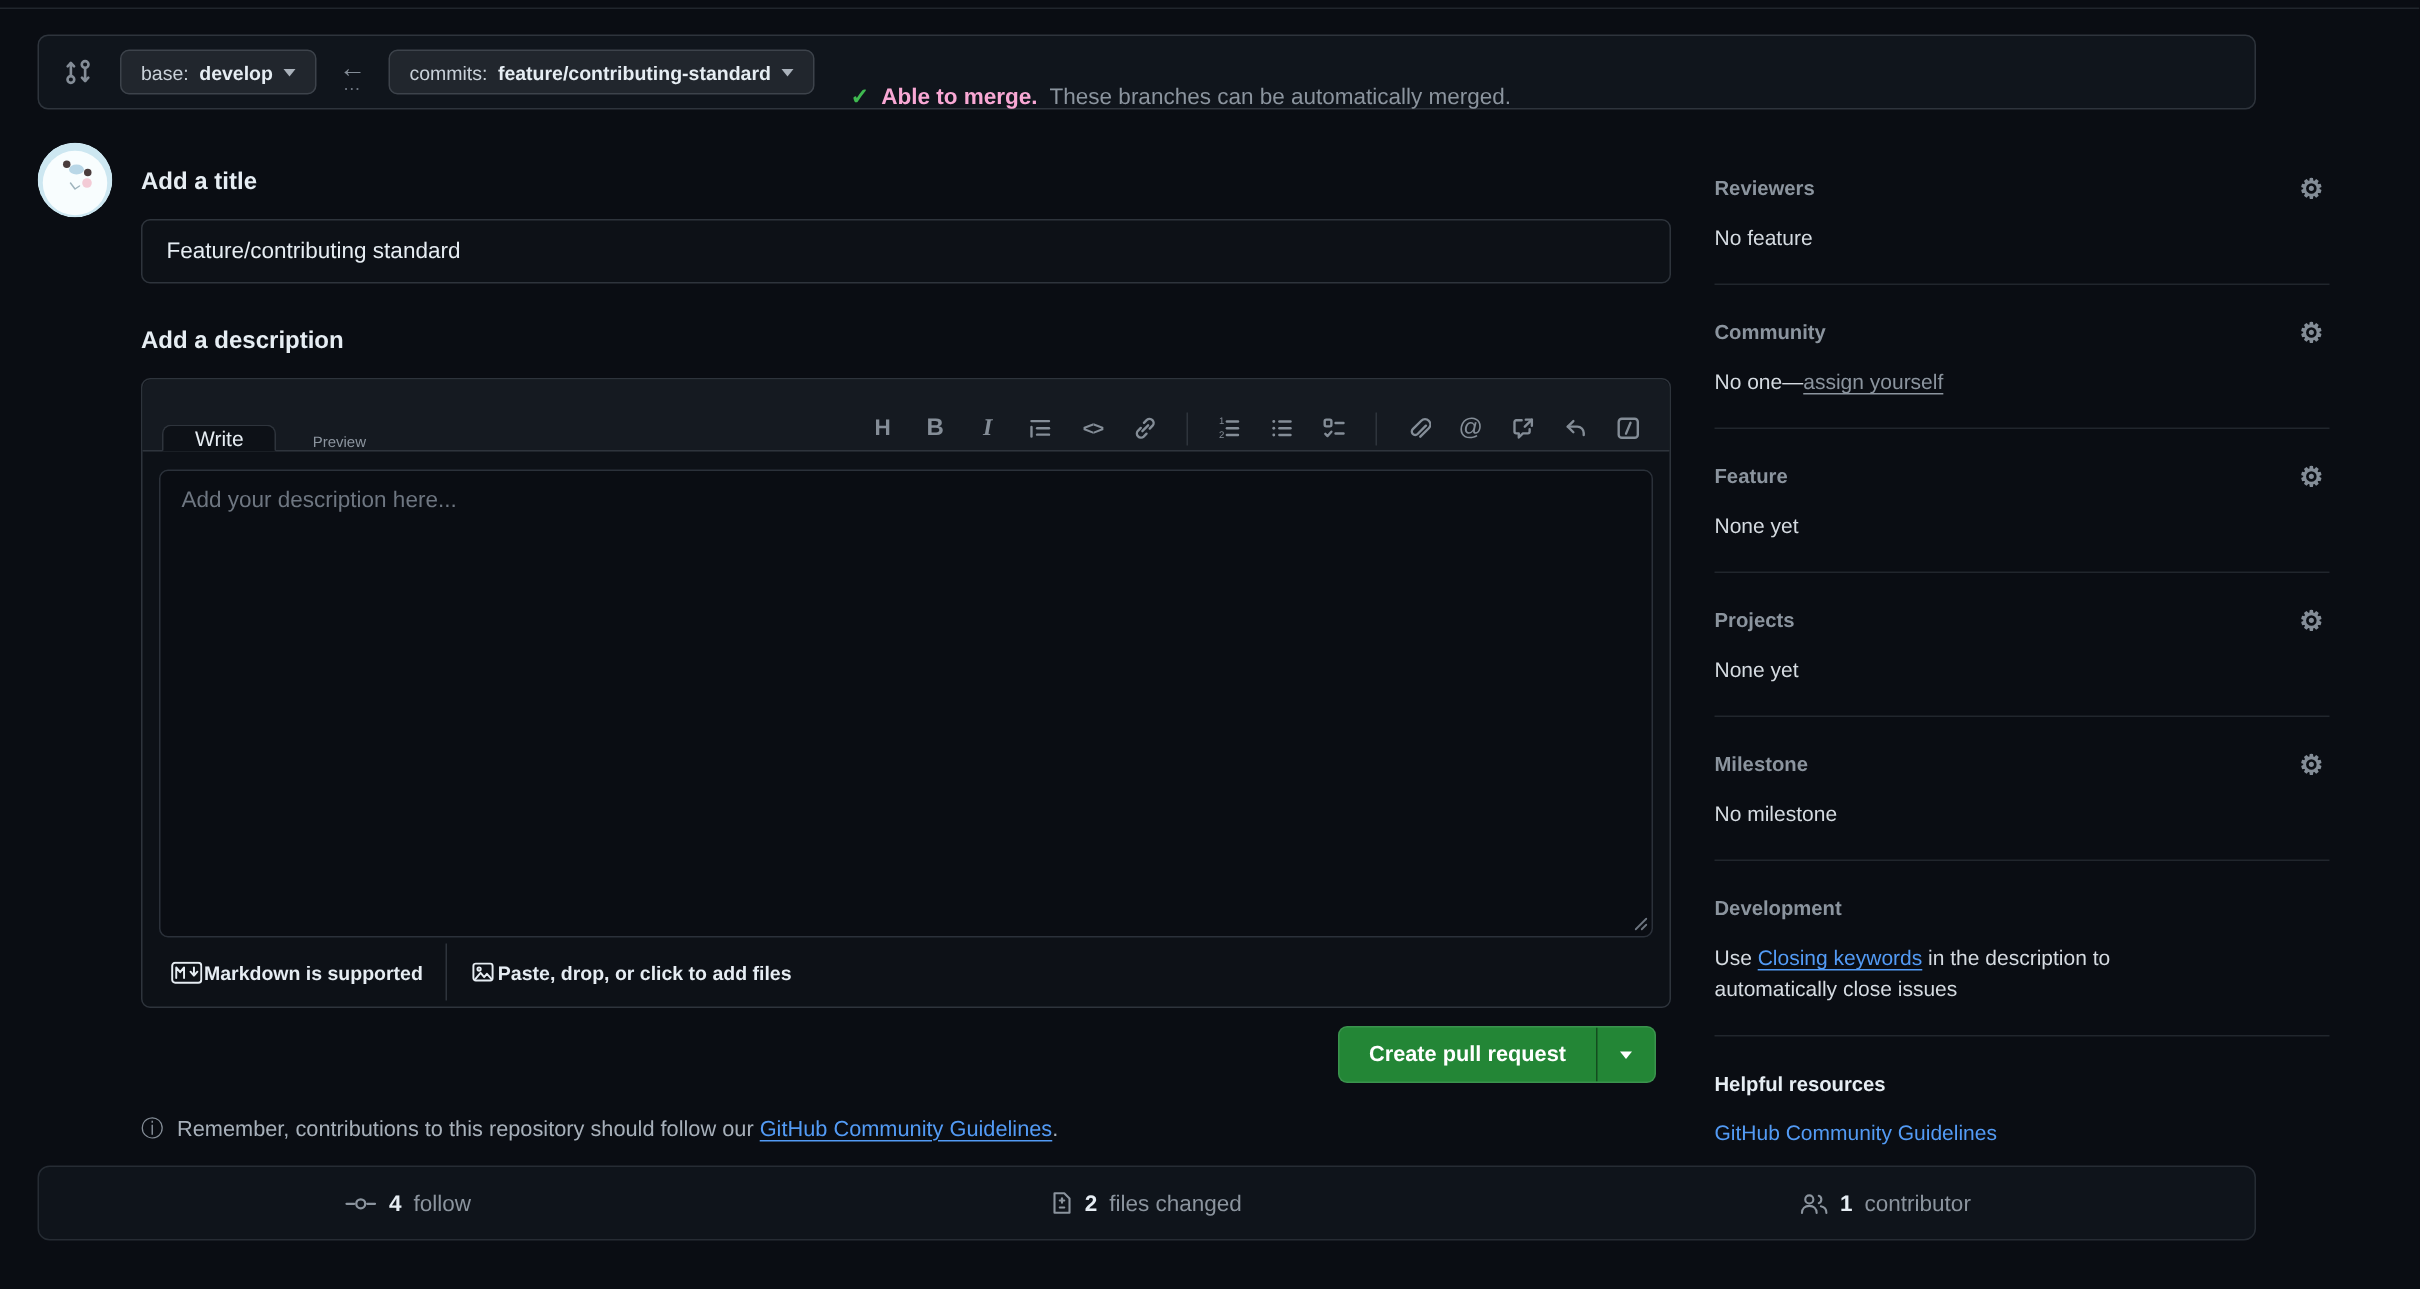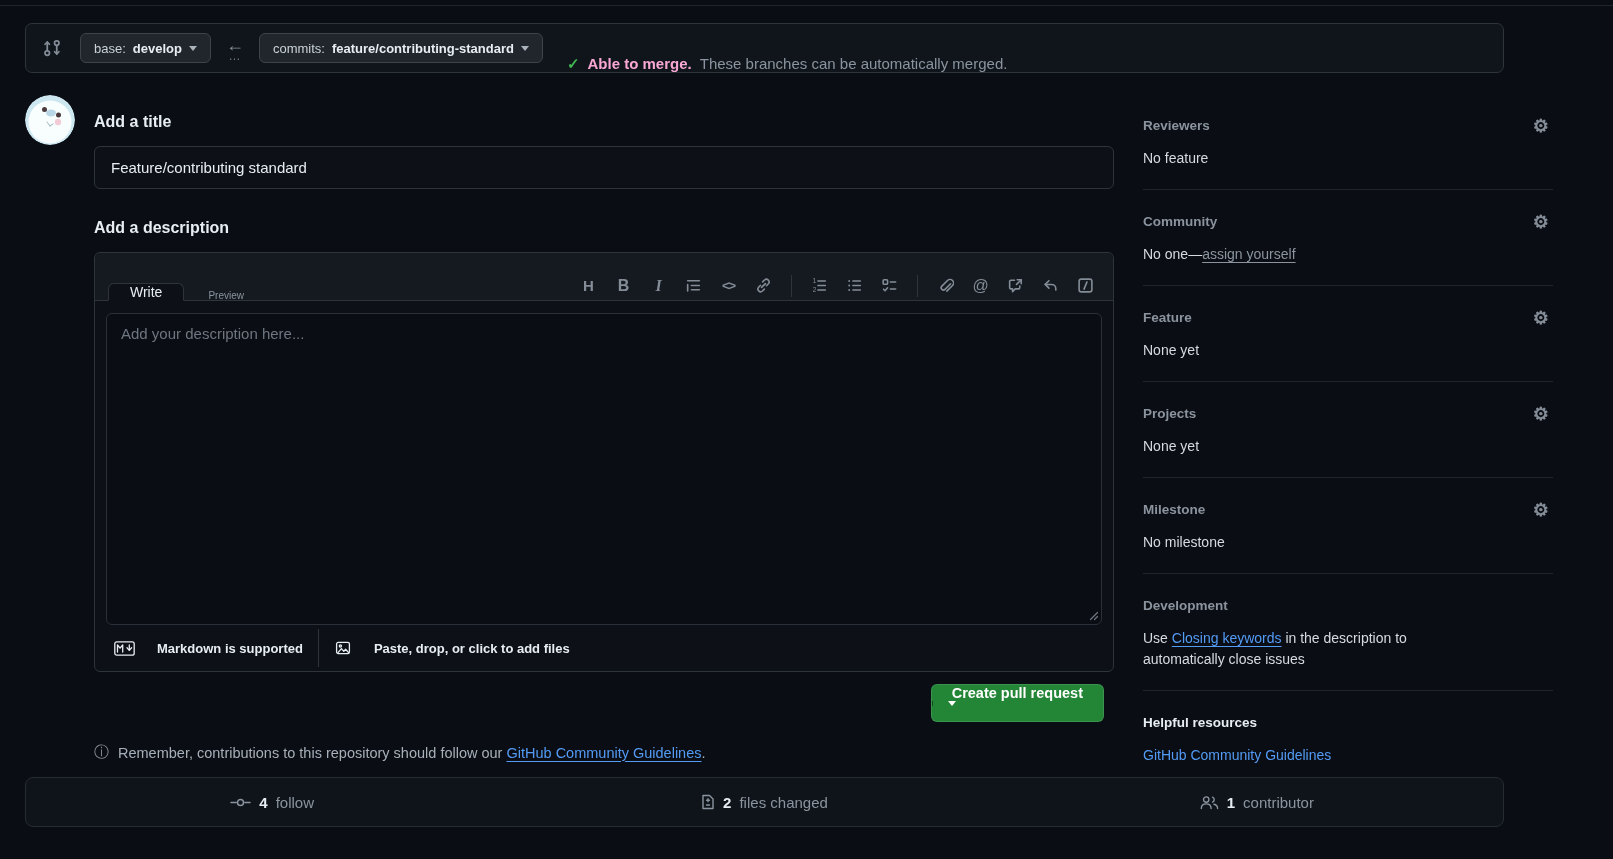--- a/index.html
+++ b/index.html
@@ -72,26 +72,26 @@
   .ta-wrap { position:relative; }
   textarea.desc {
     display:block; width:100%; height:312px; resize:none;
     background:#0a0d13; border:1px solid #2b313a; border-radius:6px;
     color:#e6edf3; font-size:15px; padding:11px 14px; font-family:inherit; outline:none;
   }
   textarea.desc::placeholder { color:#6e7681; }
   .grip { position:absolute; right:3px; bottom:4px; cursor:nwse-resize; }
 
   .editor-footer { display:flex; align-items:center; height:46px; padding:0 4px; }
-  .foot-item { display:flex; align-items:center; gap:22px; font-size:13px; font-weight:700; color:#e6edf3; padding:0 15px; cursor:pointer; }
+  .foot-item { display:flex; align-items:center; gap:1px; font-size:13px; font-weight:700; color:#e6edf3; padding:0 15px; cursor:pointer; }
   .foot-divider { width:1px; align-self:stretch; margin:4px 0; background:#2e343c; }
 
   
   .actions-row { display:flex; justify-content:flex-end; margin-top:12px; padding-right:10px; }
-  .create-btn { display:flex; align-items:stretch; height:38px; background:#238636; border:1px solid rgba(240,246,252,0.12); border-radius:6px; overflow:hidden;flex-direction:column; }
+  .create-btn { display:flex; align-items:stretch; height:38px; background:#238636; border:1px solid rgba(240,246,252,0.12); border-radius:6px; overflow:hidden; }
   .create-main { display:flex; align-items:center; padding:0 20px; color:#ffffff; font-weight:700; font-size:14.5px; cursor:pointer; }
   .create-caret { display:flex; align-items:center; padding:0 15px; border-left:1px solid rgba(3,18,8,0.5); cursor:pointer; }
   .create-caret .caret-down { border-top-color:#ffffff; }
   .guidelines { margin-top:21px; display:flex; align-items:center; gap:9px; font-size:14.5px; color:#a7b0ba; }
   .info-icon { color:#848d97; font-size:15px; }
   a.link { color:#539bf5; text-decoration:underline; text-underline-offset:3px; cursor:pointer; }
   a.link-plain { color:#539bf5; text-decoration:none; cursor:pointer; }
 
   
   .sidebar { position:absolute; left:1143px; top:108px; width:410px; }

